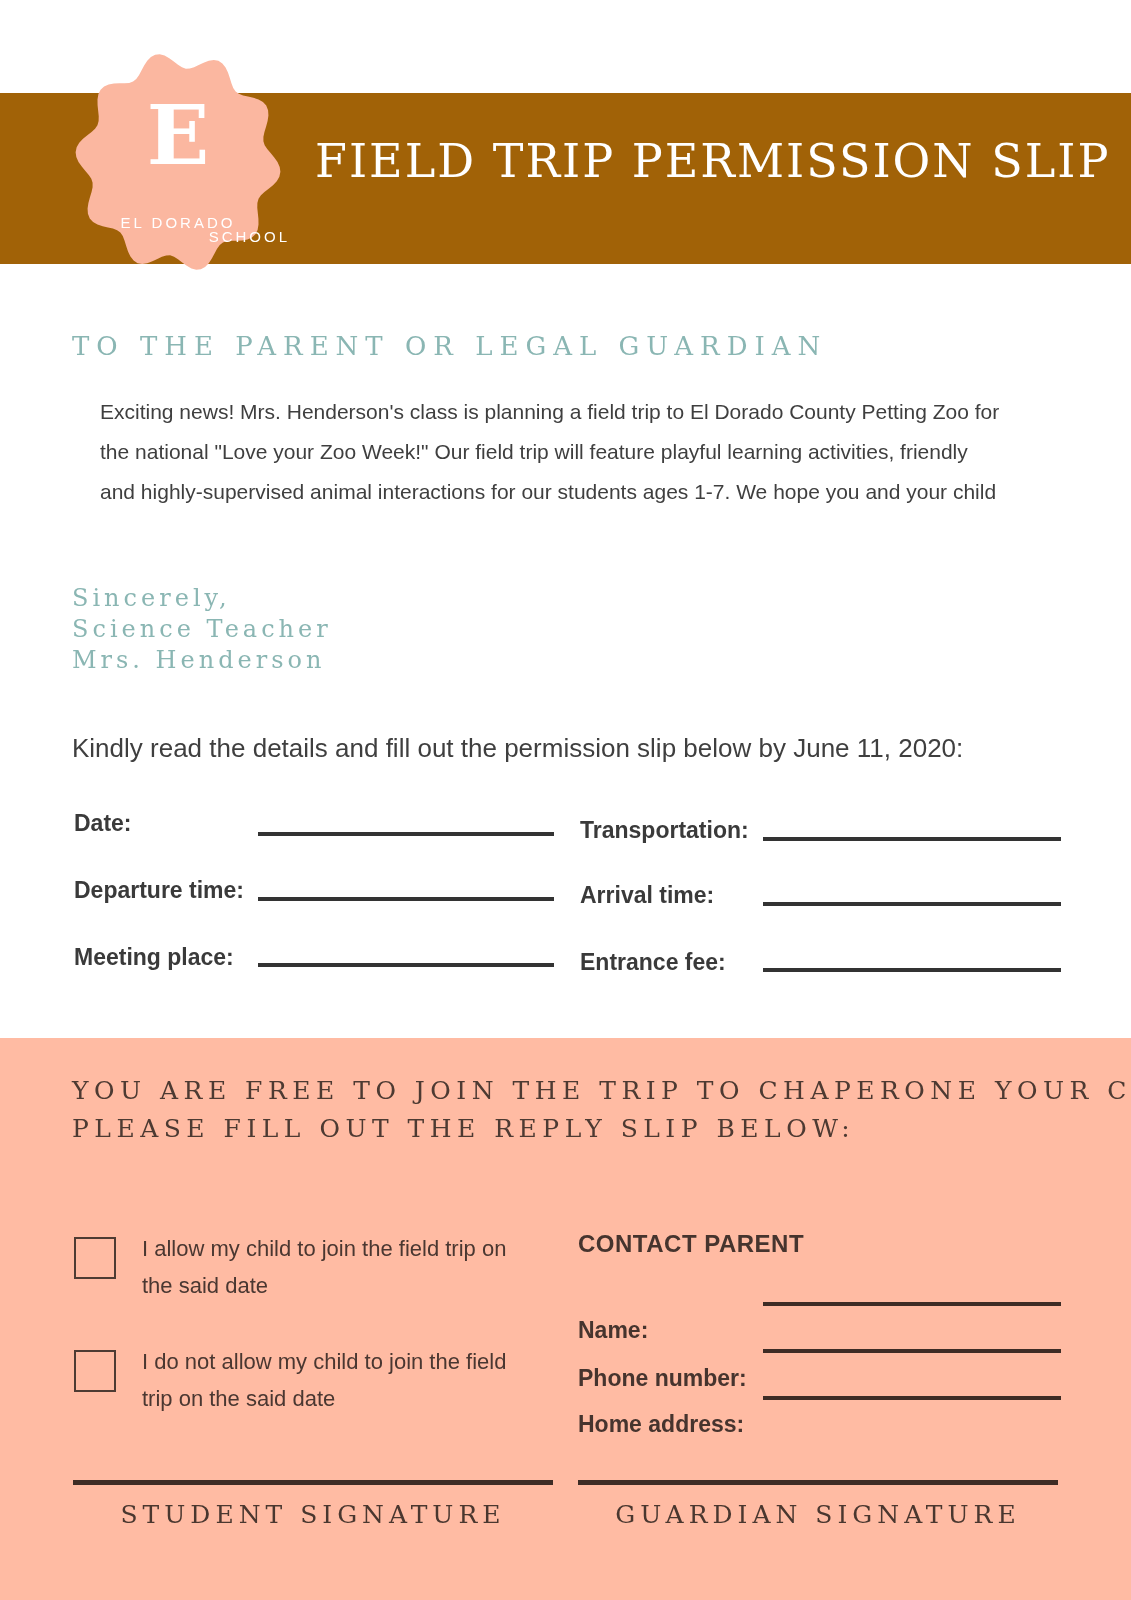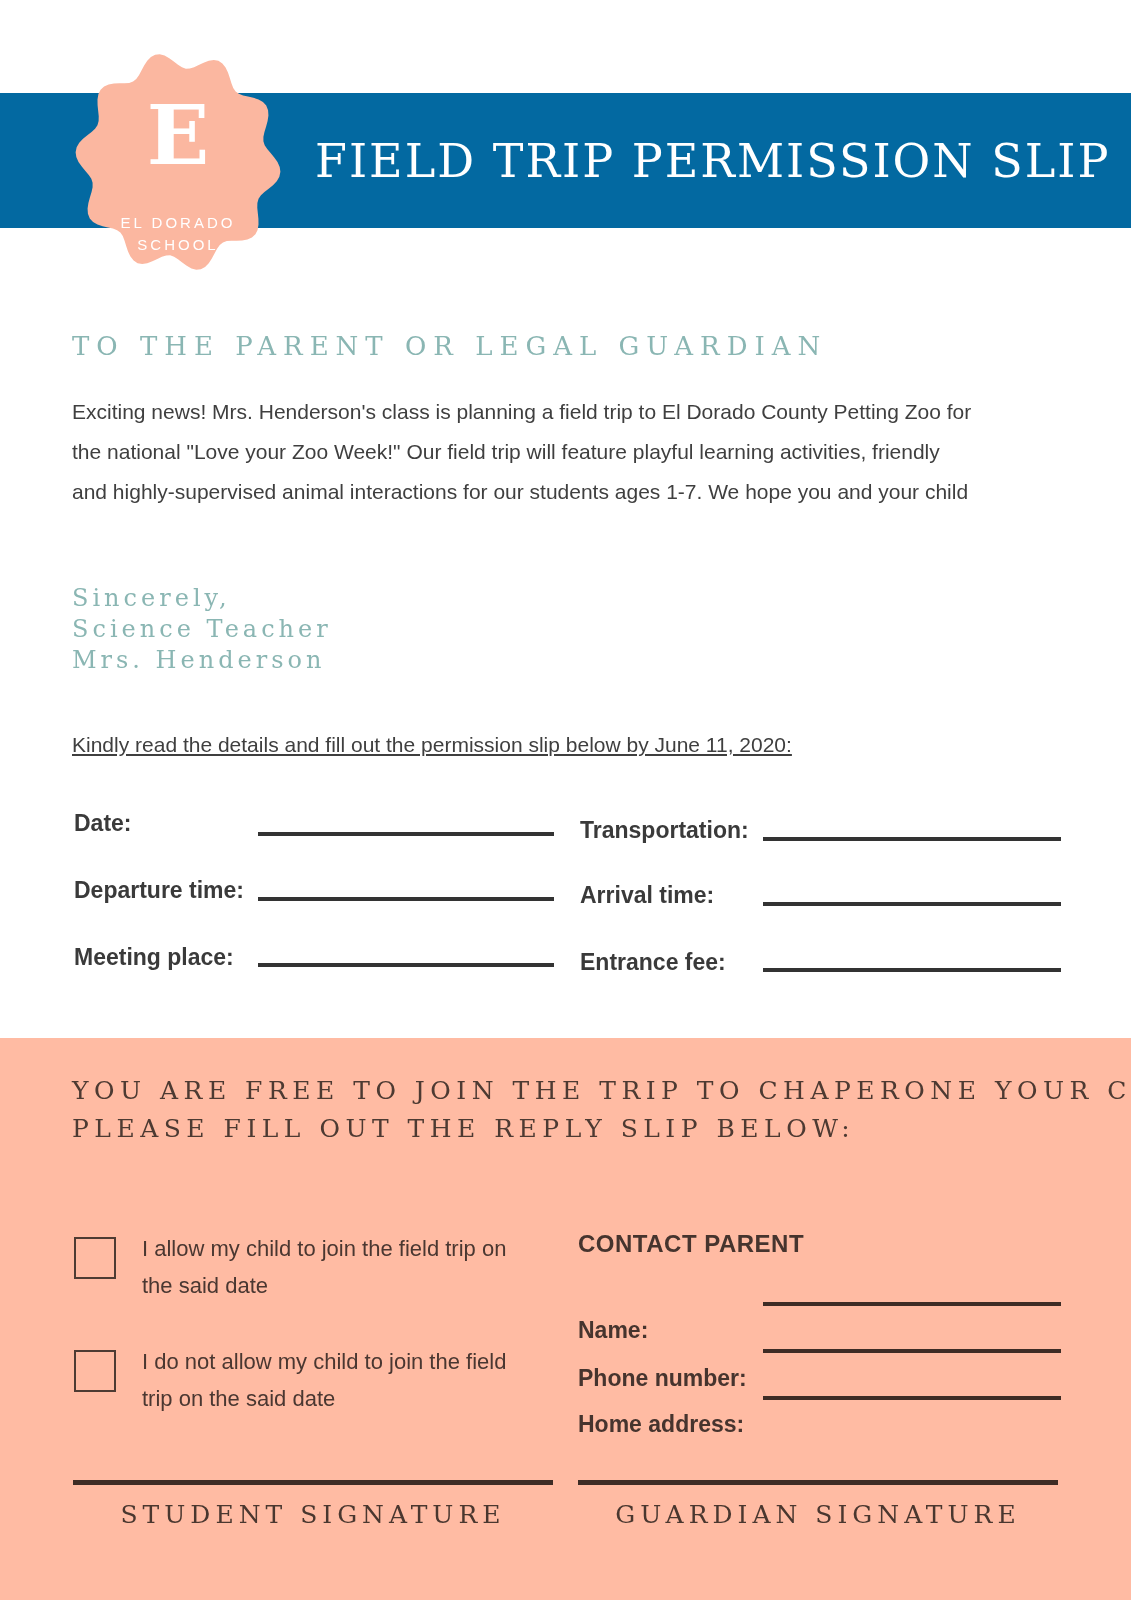--- a/index.html
+++ b/index.html
@@ -2,51 +2,51 @@
 <html><head>
 <meta charset="utf-8">
 <style>
   html,body{margin:0;padding:0;background:#eee;}
   .page{
     position:relative; width:1131px; height:1600px; margin:0 auto;
     background:#ffffff; overflow:hidden;
     font-family:"Liberation Sans", sans-serif; color:#3f3f3f;
   }
   
-  .band{position:absolute; left:0; top:93px; width:1131px; height:135px; background:#0369a1;}
+  .band{position:absolute; left:0; top:93px; width:1131px; height:171px; background:#a16207;}
   .title{
     position:absolute; left:315px; top:0; height:135px; margin:0;
     display:flex; align-items:center;
     font-family:"DejaVu Serif", serif; font-weight:400;
     font-size:46px; letter-spacing:2px; color:#ffffff; white-space:nowrap;
   }
   .badge{position:absolute; left:66px; top:42px; width:224px; height:240px;}
   .badge svg{position:absolute; left:0; top:0; width:224px; height:240px;}
   .badge-text{position:absolute; left:0; top:0; width:224px; height:240px; text-align:center; color:#ffffff;}
   .badge-initial{
     position:absolute; left:0; top:52px; width:224px;
     font-family:"DejaVu Serif", serif; font-weight:700; font-size:82px; line-height:82px;
   }
   .badge-l1{position:absolute; left:0; top:172px; width:224px; font-size:15px; letter-spacing:3px;}
-  .badge-l2{position:absolute; left:0; top:194px; width:224px; font-size:15px; letter-spacing:3px;}
+  .badge-l2{position:absolute; left:0; top:186px; width:224px; font-size:15px; letter-spacing:3px;text-align:right;}
   
   .salutation{
     position:absolute; left:72px; top:331px; margin:0;
     font-family:"DejaVu Serif", serif; font-weight:400;
     font-size:26px; letter-spacing:7px; color:#8ab6b3; white-space:nowrap;
   }
   .body-lines{position:absolute; left:72px; top:392px; font-size:21px; line-height:40px; color:#3f3f3f;}
-  .body-lines div{white-space:nowrap;}
+  .body-lines div{white-space:nowrap;margin-left:28px;}
   .closing{
     position:absolute; left:72px; top:583px;
     font-family:"DejaVu Serif", serif; font-size:24px; letter-spacing:4px;
     line-height:31px; color:#8ab6b3;
   }
   .closing div{white-space:nowrap;}
-  .instruction{position:absolute; left:72px; top:733px; font-size:21px; color:#3f3f3f; white-space:nowrap;text-decoration:underline;}
+  .instruction{position:absolute; left:72px; top:733px; font-size:26px; color:#3f3f3f; white-space:nowrap;}
   
   .flabel{position:absolute; font-size:23px; font-weight:700; color:#3a3a3a; white-space:nowrap;}
   .wline{position:absolute; height:4px; background:#333333;}
   
   .reply{position:absolute; left:0; top:1038px; width:1131px; height:562px; background:#ffbba3;}
   .reply-heading{
     position:absolute; left:72px; top:1072px;
     font-family:"DejaVu Serif", serif; font-size:25px; letter-spacing:5.5px;
     line-height:38px; color:#4d3a32;
   }

